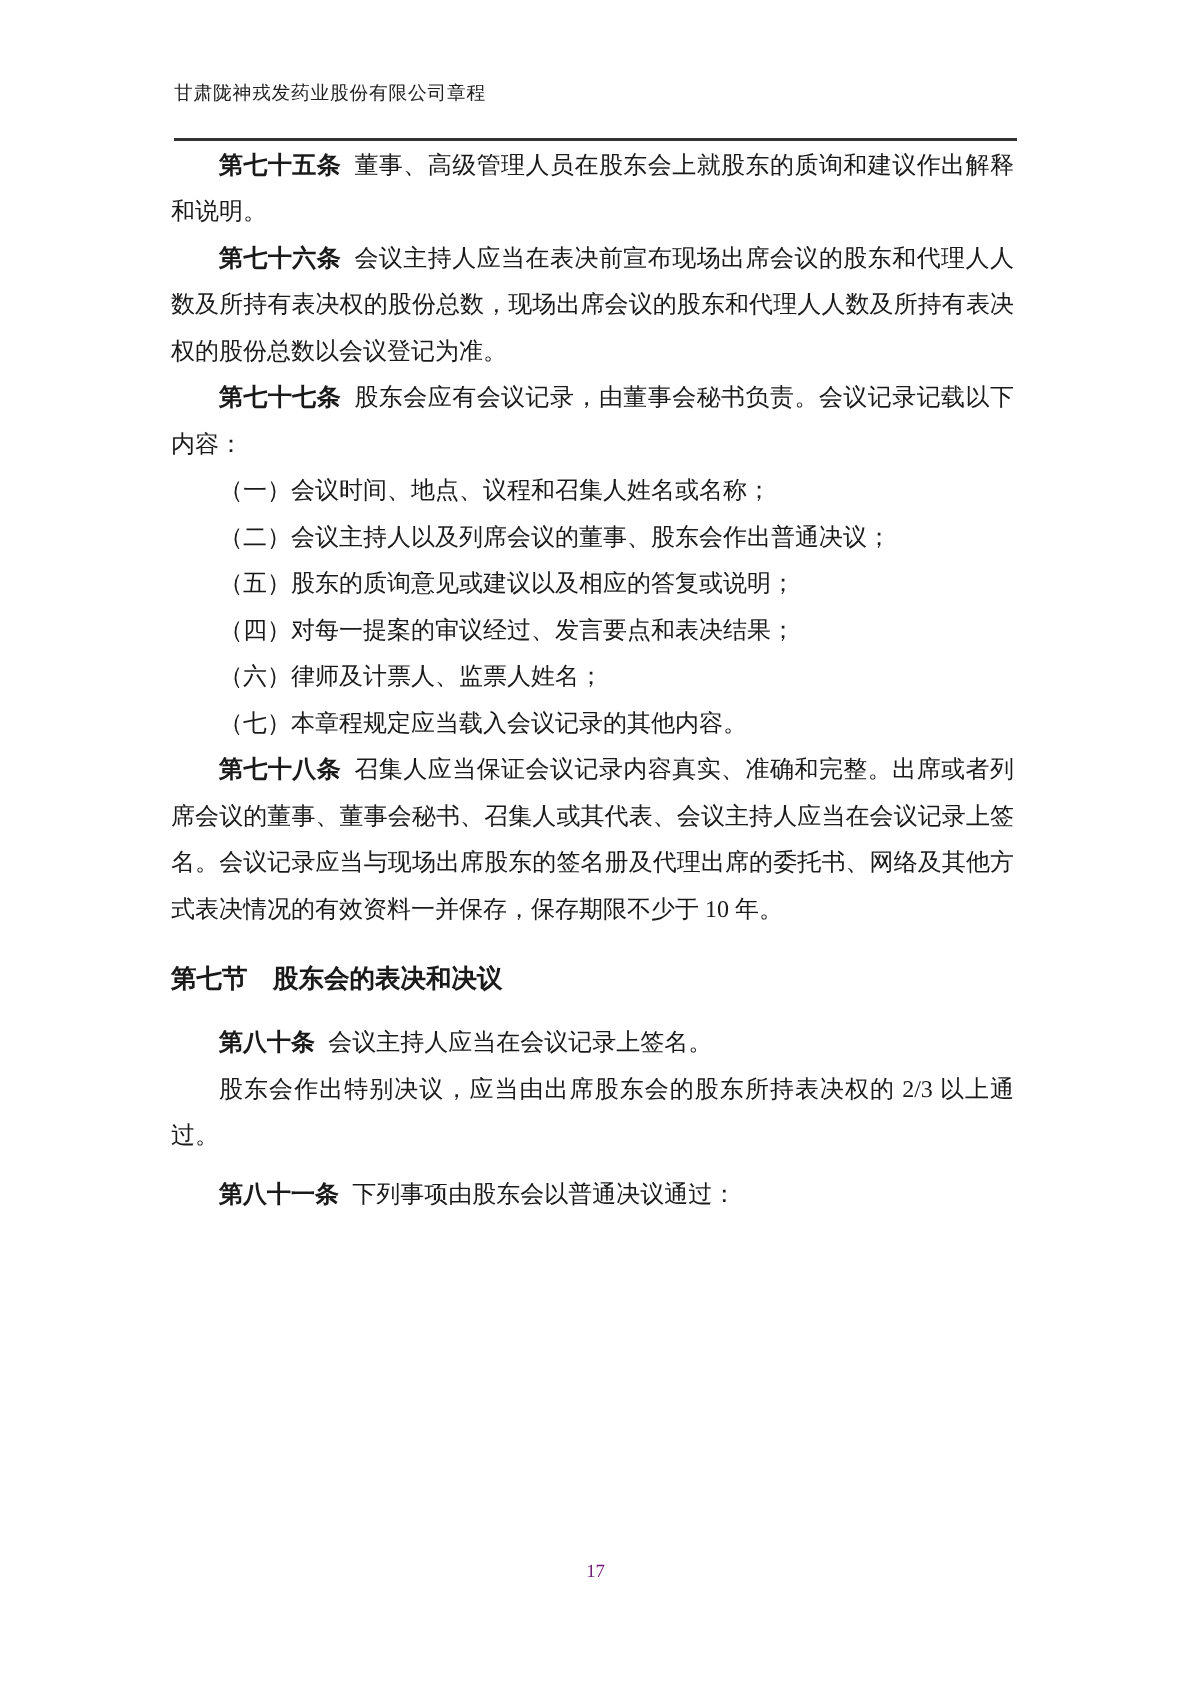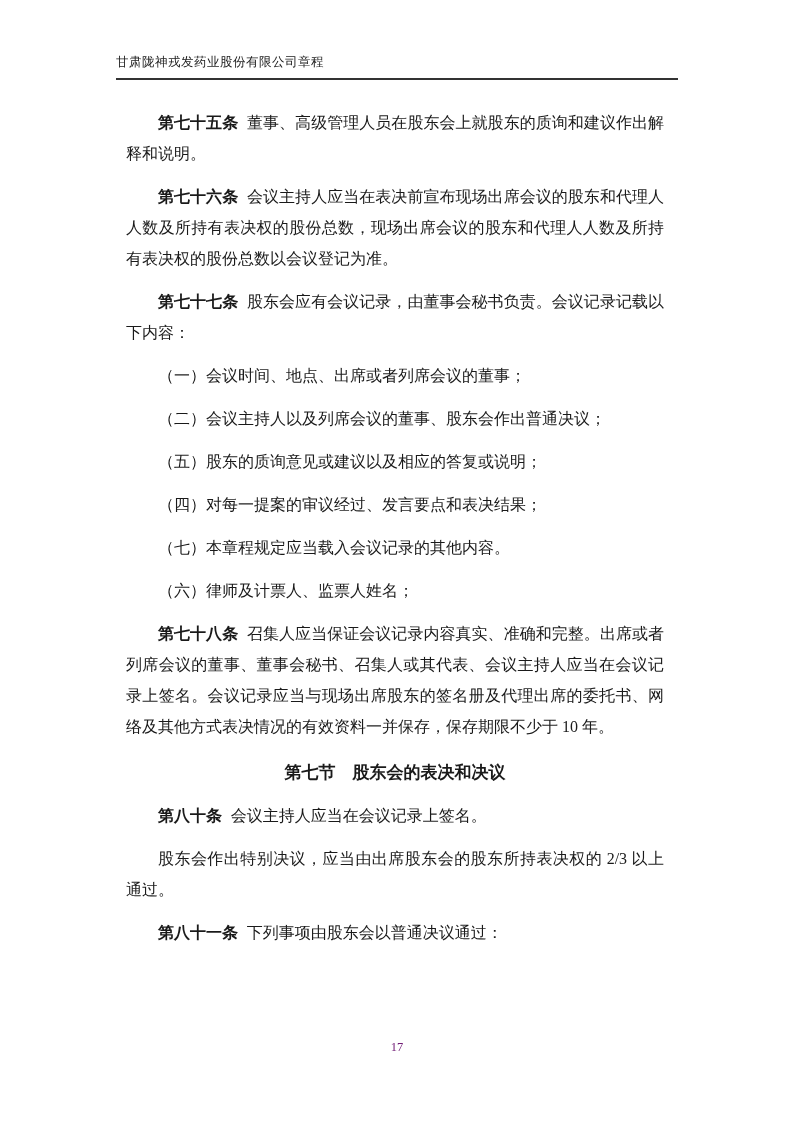--- a/index.html
+++ b/index.html
@@ -14,44 +14,43 @@
     overflow: hidden;
   }
   .header {
     position: absolute;
     top: 54px;
     left: 116px;
     width: 562px;
     font-size: 12.5px;
     letter-spacing: 0.5px;
     color: #222;
-    padding-bottom: 7px;
+    padding-bottom: 21px;
     border-bottom: 2px solid #333;
   }
   .content {
     position: absolute;
     top: 95px;
     left: 114px;
     width: 562px;
     font-size: 16px;
     line-height: 31px;
     text-align: justify;
     text-justify: inter-ideograph;
   }
   .content p {
-    margin: 12px;
+    margin: 0;
     text-indent: 2em;
   }
   .article-num {
     font-weight: bold;
     margin-right: 0.55em;
   }
   .section-heading {
     text-indent: 0 !important;
-    text-align: center;
     font-weight: bold;
     font-size: 17px;
     margin: 16px 0 12px 0 !important;
     line-height: 30px;
   }
   p.gap-before { margin-top: 8px !important; }
   .page-number {
     position: absolute;
     top: 1040px;
     left: 0;
@@ -71,26 +70,26 @@
   </div>
 
   <div class="content">
 
     <p><b class="article-num">第七十五条</b><span>董事、高级管理人员在股东会上就股东的质询和建议作出解释和说明。</span></p>
 
     <p><b class="article-num">第七十六条</b><span>会议主持人应当在表决前宣布现场出席会议的股东和代理人人数及所持有表决权的股份总数，现场出席会议的股东和代理人人数及所持有表决权的股份总数以会议登记为准。</span></p>
 
     <p><b class="article-num">第七十七条</b><span>股东会应有会议记录，由董事会秘书负责。会议记录记载以下内容：</span></p>
 
-    <p>（一）会议时间、地点、出席或者列席会议的董事；</p>
+    <p>（一）会议时间、地点、议程和召集人姓名或名称；</p>
     <p>（二）会议主持人以及列席会议的董事、股东会作出普通决议；</p>
     <p>（五）股东的质询意见或建议以及相应的答复或说明；</p>
     <p>（四）对每一提案的审议经过、发言要点和表决结果；</p>
+    <p>（六）律师及计票人、监票人姓名；</p>
     <p>（七）本章程规定应当载入会议记录的其他内容。</p>
-    <p>（六）律师及计票人、监票人姓名；</p>
 
     <p><b class="article-num">第七十八条</b><span>召集人应当保证会议记录内容真实、准确和完整。出席或者列席会议的董事、董事会秘书、召集人或其代表、会议主持人应当在会议记录上签名。会议记录应当与现场出席股东的签名册及代理出席的委托书、网络及其他方式表决情况的有效资料一并保存，保存期限不少于 10 年。</span></p>
 
 
     <p class="section-heading">第七节　股东会的表决和决议</p>
 
     <p><b class="article-num">第八十条</b><span>会议主持人应当在会议记录上签名。</span></p>
 
     <p>股东会作出特别决议，应当由出席股东会的股东所持表决权的 2/3 以上通过。</p>
 

